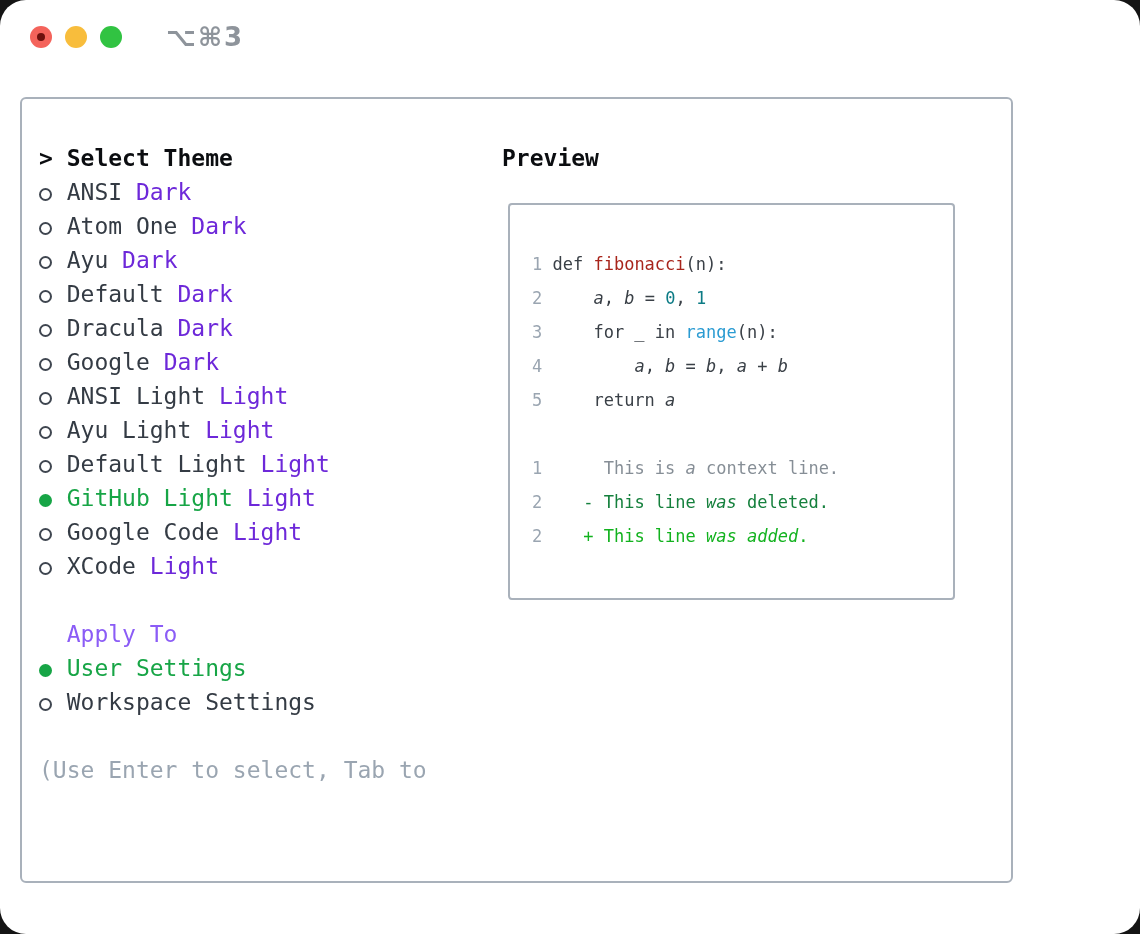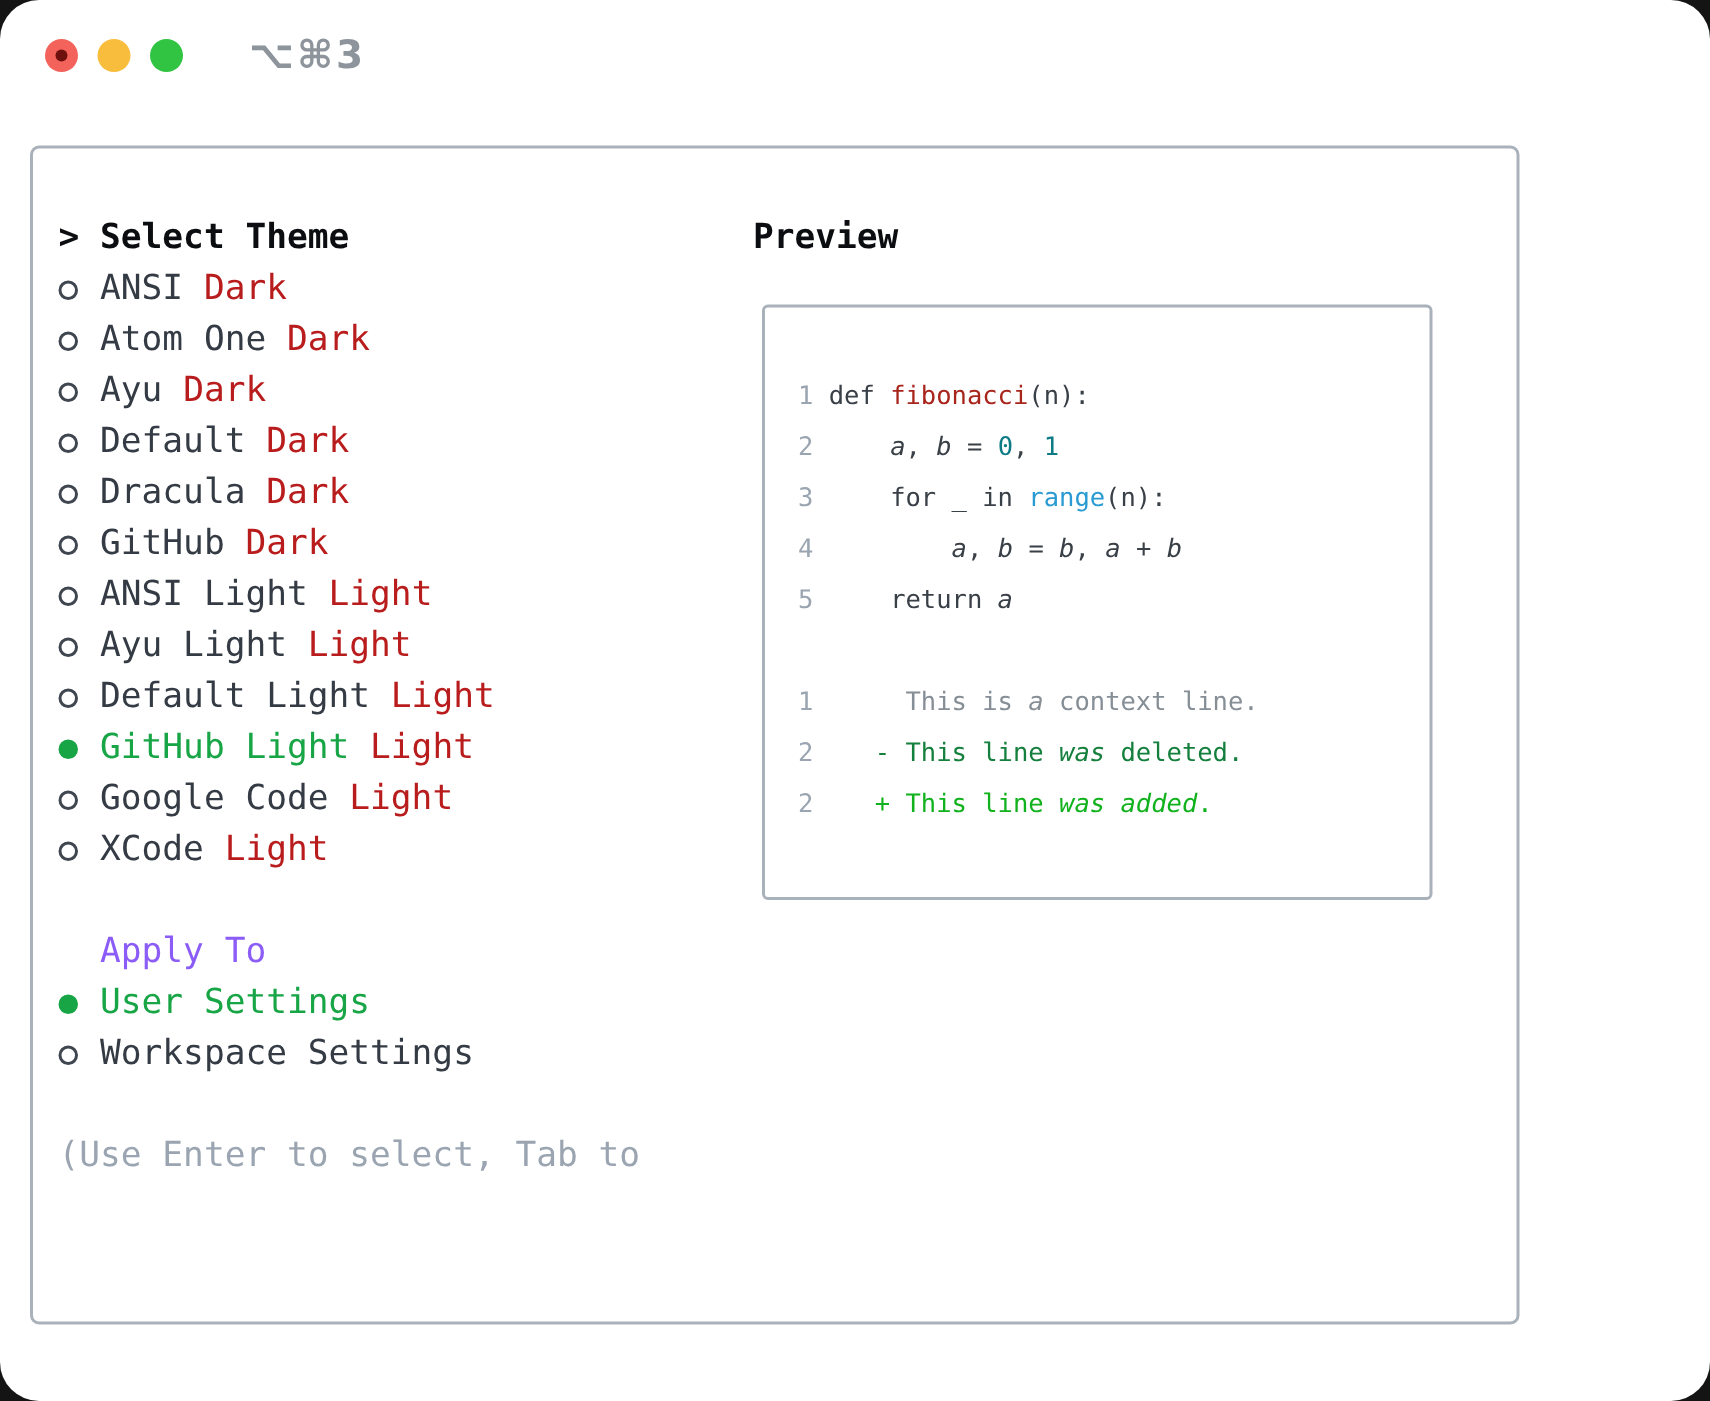--- a/index.html
+++ b/index.html
@@ -42,21 +42,21 @@
   .hdr2 { color:#8b5cf6; }
 
   .dot {
     display:inline-block; width:13px; height:13px; border-radius:50%;
     border:2px solid #3f4650; vertical-align:-1px;
   }
   .dot.on { background:#17a546; border-color:#17a546; }
 
   .t-name { color:#343b44; }
   .t-name.sel { color:#17a546; }
-  .t-tag { color:#b91c1c; }
+  .t-tag { color:#6d28d9; }
   .hint { color:#9aa5b1; }
 
   
   .preview-label { position:absolute; left:480px; top:42px; }
   .preview-box {
     position:absolute; left:486px; top:104px; width:447px; height:397px;
     border:2px solid #a9b1bb; border-radius:4px; background:#fff;
   }
   .codewrap { position:absolute; left:22px; top:42px; }
   .codeline { height:34px; line-height:34px; white-space:pre; font-size:17px; }
@@ -93,21 +93,21 @@
       <div class="row"><span class="marker"><span class="dot"></span></span><span class="t-name">ANSI</span><span> </span><span class="t-tag">Dark</span></div>
 
       <div class="row"><span class="marker"><span class="dot"></span></span><span class="t-name">Atom One</span><span> </span><span class="t-tag">Dark</span></div>
 
       <div class="row"><span class="marker"><span class="dot"></span></span><span class="t-name">Ayu</span><span> </span><span class="t-tag">Dark</span></div>
 
       <div class="row"><span class="marker"><span class="dot"></span></span><span class="t-name">Default</span><span> </span><span class="t-tag">Dark</span></div>
 
       <div class="row"><span class="marker"><span class="dot"></span></span><span class="t-name">Dracula</span><span> </span><span class="t-tag">Dark</span></div>
 
-      <div class="row"><span class="marker"><span class="dot"></span></span><span class="t-name">GitHub</span><span> </span><span class="t-tag">Dark</span></div>
+      <div class="row"><span class="marker"><span class="dot"></span></span><span class="t-name">Google</span><span> </span><span class="t-tag">Dark</span></div>
 
       <div class="row"><span class="marker"><span class="dot"></span></span><span class="t-name">ANSI Light</span><span> </span><span class="t-tag">Light</span></div>
 
       <div class="row"><span class="marker"><span class="dot"></span></span><span class="t-name">Ayu Light</span><span> </span><span class="t-tag">Light</span></div>
 
       <div class="row"><span class="marker"><span class="dot"></span></span><span class="t-name">Default Light</span><span> </span><span class="t-tag">Light</span></div>
 
       <div class="row"><span class="marker"><span class="dot on"></span></span><span class="t-name sel">GitHub Light</span><span> </span><span class="t-tag">Light</span></div>
 
       <div class="row"><span class="marker"><span class="dot"></span></span><span class="t-name">Google Code</span><span> </span><span class="t-tag">Light</span></div>

